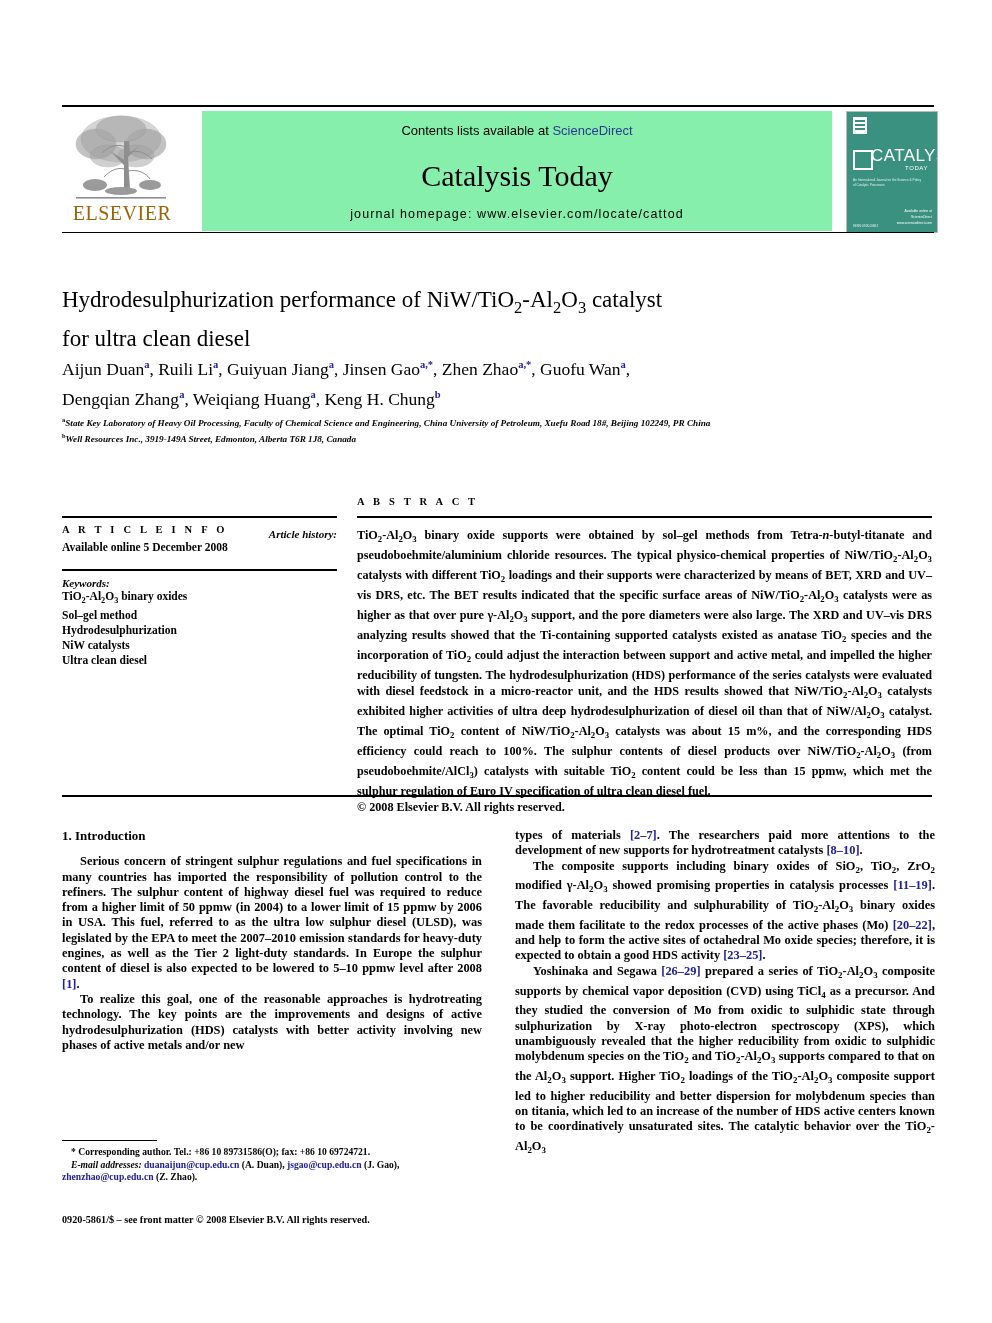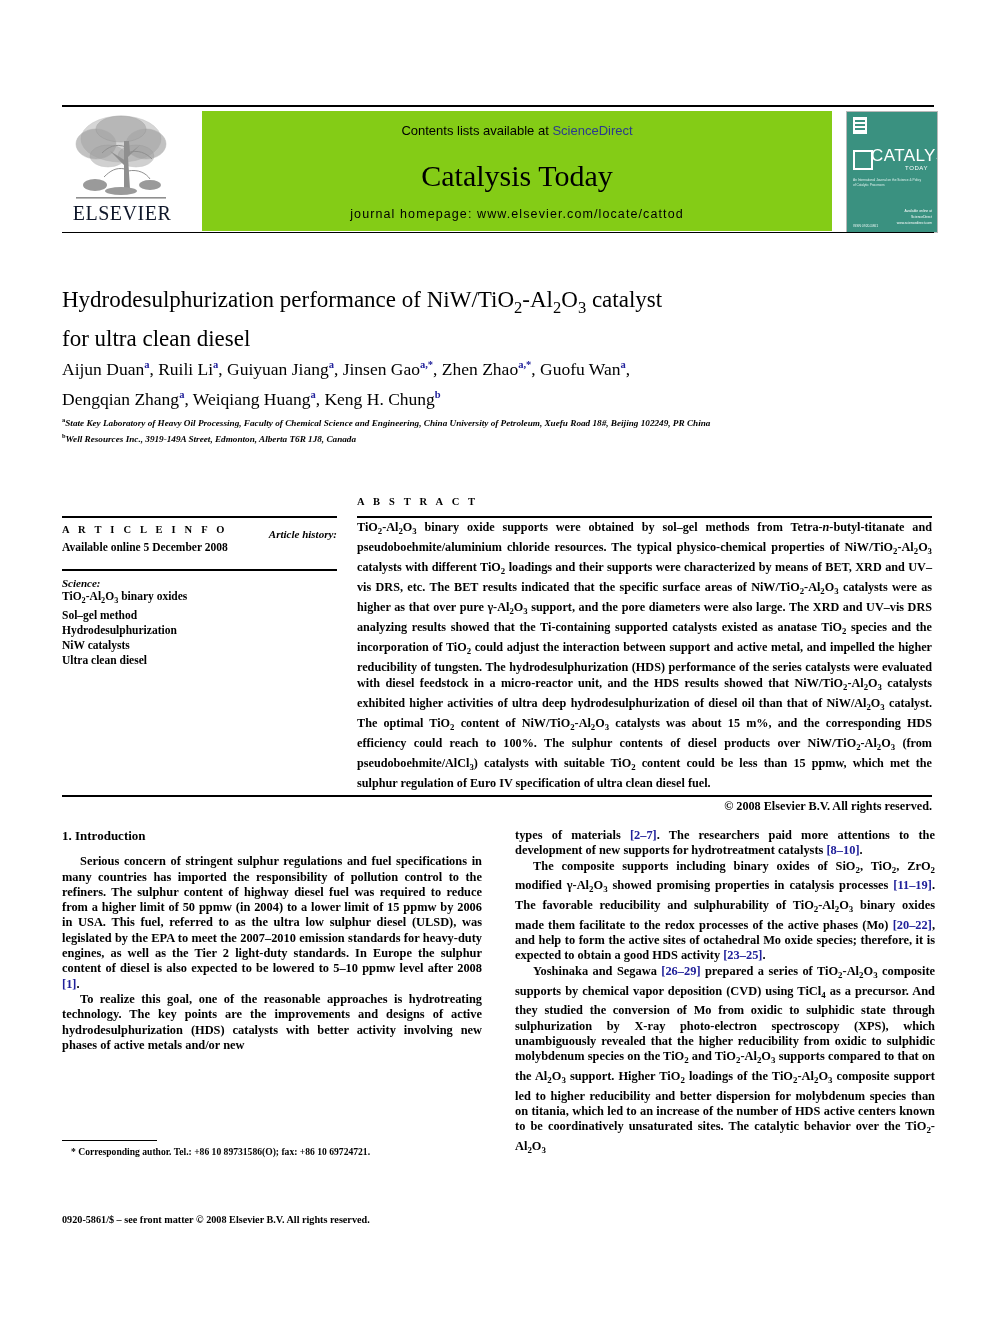--- a/index.html
+++ b/index.html
@@ -27,27 +27,27 @@
   }
   .banner-rule-top {
     position:absolute; left:0; top:0; width:872px; height:2px; background:#000;
   }
   .logo-box {
     position:absolute; left:0; top:6px; width:118px; height:120px;
   }
   .tree-svg { position:absolute; left:8px; top:0px; width:102px; height:96px; }
   .elsevier-word {
     position:absolute; left:4px; top:92px; width:112px;
-    text-align:center; color:#0f172a; font-size:20px;
+    text-align:center; color:#a16207; font-size:20px;
     font-family:"Liberation Serif", serif; letter-spacing:.5px;
     line-height:1;
   }
   .grey-panel {
     position:absolute; left:140px; top:6px; width:630px; height:120px;
-    background:#84cc16;
+    background:#86efac;
   }
   .contents-line {
     position:absolute; left:0; top:12px; width:630px; text-align:center;
     font-size:13px; font-family:"Liberation Sans", sans-serif;
   }
   .sd-link { color:#2b3a8f; }
   .journal-title {
     position:absolute; left:0; top:48px; width:630px; text-align:center;
     font-size:30px; font-family:"Liberation Serif", serif;
   }
@@ -122,21 +122,21 @@
     position:absolute; font-size:10.5px; font-weight:bold; letter-spacing:3.2px;
   }
   .info-col { position:absolute; left:62px; top:520px; width:275px; }
   .abs-col  { position:absolute; left:357px; top:520px; width:575px; }
   .ital-head { font-style:italic; font-weight:bold; font-size:11px; }
   .info-text { font-size:11.5px; font-weight:bold; line-height:15px; }
   .kw-list { font-size:11.5px; font-weight:bold; line-height:15px; }
   .abstract-text {
     font-size:12.2px; line-height:15.6px; text-align:justify; font-weight:bold;
   }
-  .copyline { text-align:right; font-size:12.2px; font-weight:bold; margin-top:7px; }
+  .copyline { text-align:left; font-size:12.2px; font-weight:bold; }
 
   
   .col { position:absolute; width:420px; font-size:12.4px; line-height:15.3px;
          text-align:justify; font-weight:bold; }
   .col-left  { left:62px;  top:828px; }
   .col-right { left:515px; top:828px; }
   .h2 { font-size:13px; font-weight:bold; margin:0 0 11px 0; }
   .col p { margin:0; text-indent:18px; }
   .ref { color:#20209a; }
 
@@ -237,32 +237,32 @@
   <div class="sec-label" style="left:62px; top:524px;">A R T I C L E   I N F O</div>
   <div class="sec-label" style="left:357px; top:496px;">A B S T R A C T</div>
 
   <div class="rule-thick" style="left:62px; top:516px; width:275px; height:1.5px;"></div>
   <div class="rule-thick" style="left:357px; top:516px; width:575px; height:1.5px;"></div>
 
   <div class="info-col">
     <div class="ital-head" style="margin-top:8px;text-align:right;">Article history:</div>
     <div class="info-text">Available online 5 December 2008</div>
     <div class="rule-thick" style="position:relative; left:0; top:14px; width:275px; height:1.5px; margin-bottom:20px;"></div>
-    <div class="ital-head">Science:</div>
+    <div class="ital-head">Keywords:</div>
     <div class="kw-list">
       <div>TiO<sub>2</sub>-Al<sub>2</sub>O<sub>3</sub> binary oxides</div>
       <div>Sol–gel method</div>
       <div>Hydrodesulphurization</div>
       <div>NiW catalysts</div>
       <div>Ultra clean diesel</div>
     </div>
   </div>
 
   <div class="abs-col">
-    <div class="abstract-text" style="">
+    <div class="abstract-text" style="margin-top:8px;">
       TiO<sub>2</sub>-Al<sub>2</sub>O<sub>3</sub> binary oxide supports were obtained by sol–gel methods from Tetra-<i>n</i>-butyl-titanate and pseudoboehmite/aluminium chloride resources. The typical physico-chemical properties of NiW/TiO<sub>2</sub>-Al<sub>2</sub>O<sub>3</sub> catalysts with different TiO<sub>2</sub> loadings and their supports were characterized by means of BET, XRD and UV–vis DRS, etc. The BET results indicated that the specific surface areas of NiW/TiO<sub>2</sub>-Al<sub>2</sub>O<sub>3</sub> catalysts were as higher as that over pure γ-Al<sub>2</sub>O<sub>3</sub> support, and the pore diameters were also large. The XRD and UV–vis DRS analyzing results showed that the Ti-containing supported catalysts existed as anatase TiO<sub>2</sub> species and the incorporation of TiO<sub>2</sub> could adjust the interaction between support and active metal, and impelled the higher reducibility of tungsten. The hydrodesulphurization (HDS) performance of the series catalysts were evaluated with diesel feedstock in a micro-reactor unit, and the HDS results showed that NiW/TiO<sub>2</sub>-Al<sub>2</sub>O<sub>3</sub> catalysts exhibited higher activities of ultra deep hydrodesulphurization of diesel oil than that of NiW/Al<sub>2</sub>O<sub>3</sub> catalyst. The optimal TiO<sub>2</sub> content of NiW/TiO<sub>2</sub>-Al<sub>2</sub>O<sub>3</sub> catalysts was about 15 m%, and the corresponding HDS efficiency could reach to 100%. The sulphur contents of diesel products over NiW/TiO<sub>2</sub>-Al<sub>2</sub>O<sub>3</sub> (from pseudoboehmite/AlCl<sub>3</sub>) catalysts with suitable TiO<sub>2</sub> content could be less than 15 ppmw, which met the sulphur regulation of Euro IV specification of ultra clean diesel fuel.
     </div>
     <div class="copyline">© 2008 Elsevier B.V. All rights reserved.</div>
   </div>
 
   <div class="rule-thick" style="left:62px; top:795px; width:870px; height:1.5px;"></div>
 
   <div class="col col-left">
     <div class="h2">1. Introduction</div>
     <p><span>Serious concern of stringent sulphur regulations and fuel specifications in many countries has imported the responsibility of pollution control to the refiners. The sulphur content of highway diesel fuel was required to reduce from a higher limit of 50 ppmw (in 2004) to a lower limit of 15 ppmw by 2006 in USA. This fuel, referred to as the ultra low sulphur diesel (ULSD), was legislated by the EPA to meet the 2007–2010 emission standards for heavy-duty engines, as well as the Tier 2 light-duty standards. In Europe the sulphur content of diesel is also expected to be lowered to 5–10 ppmw level after 2008 </span><span class="ref">[1]</span><span>.</span></p>
@@ -271,19 +271,20 @@
 
   <div class="col col-right">
     <p style="text-indent:0;"><span>types of materials </span><span class="ref">[2–7]</span><span>. The researchers paid more attentions to the development of new supports for hydrotreatment catalysts </span><span class="ref">[8–10]</span><span>.</span></p>
     <p>The composite supports including binary oxides of SiO<sub>2</sub>, TiO<sub>2</sub>, ZrO<sub>2</sub> modified γ-Al<sub>2</sub>O<sub>3</sub> showed promising properties in catalysis processes <span class="ref">[11–19]</span>. The favorable reducibility and sulphurability of TiO<sub>2</sub>-Al<sub>2</sub>O<sub>3</sub> binary oxides made them facilitate to the redox processes of the active phases (Mo) <span class="ref">[20–22]</span>, and help to form the active sites of octahedral Mo oxide species; therefore, it is expected to obtain a good HDS activity <span class="ref">[23–25]</span>.</p>
     <p><span>Yoshinaka and Segawa </span><span class="ref">[26–29]</span> prepared a series of TiO<sub>2</sub>-Al<sub>2</sub>O<sub>3</sub> composite supports by chemical vapor deposition (CVD) using TiCl<sub>4</sub> as a precursor. And they studied the conversion of Mo from oxidic to sulphidic state through sulphurization by X-ray photo-electron spectroscopy (XPS), which unambiguously revealed that the higher reducibility from oxidic to sulphidic molybdenum species on the TiO<sub>2</sub> and TiO<sub>2</sub>-Al<sub>2</sub>O<sub>3</sub> supports compared to that on the Al<sub>2</sub>O<sub>3</sub> support. Higher TiO<sub>2</sub> loadings of the TiO<sub>2</sub>-Al<sub>2</sub>O<sub>3</sub> composite support led to higher reducibility and better dispersion for molybdenum species than on titania, which led to an increase of the number of HDS active centers known to be coordinatively unsaturated sites. The catalytic behavior over the TiO<sub>2</sub>-Al<sub>2</sub>O<sub>3</sub></p>
   </div>
 
   <div class="footnote">
     <div class="fn-rule"></div>
     <div class="fn-line">* <span>Corresponding author. Tel.: +86 10 89731586(O); fax: +86 10 69724721.</span></div>
+    <div class="fn-line"><i>E-mail addresses:</i> <span class="mail">duanaijun@cup.edu.cn</span><span> (A. Duan), </span><span class="mail">jsgao@cup.edu.cn</span><span> (J. Gao), </span><span class="mail">zhenzhao@cup.edu.cn</span><span> (Z. Zhao).</span></div>
   </div>
 
   <div class="imprint">
     <div>0920-5861/$ – see front matter © 2008 Elsevier B.V. All rights reserved.</div>
   </div>
 
 </div>
 
 </body></html>

